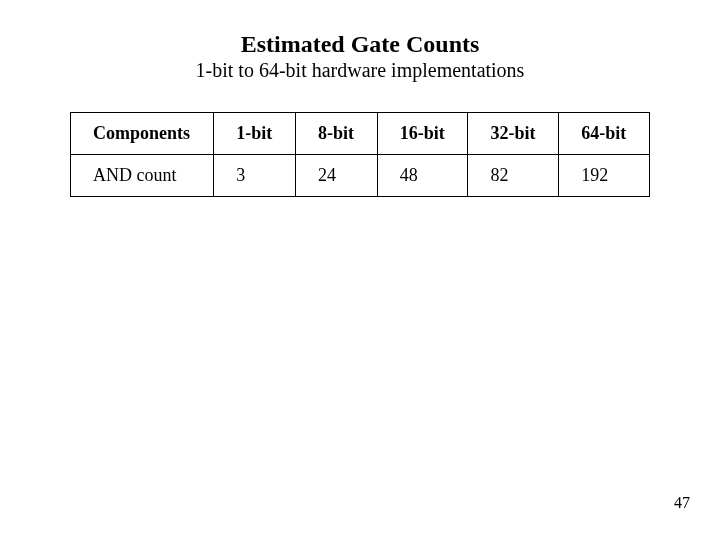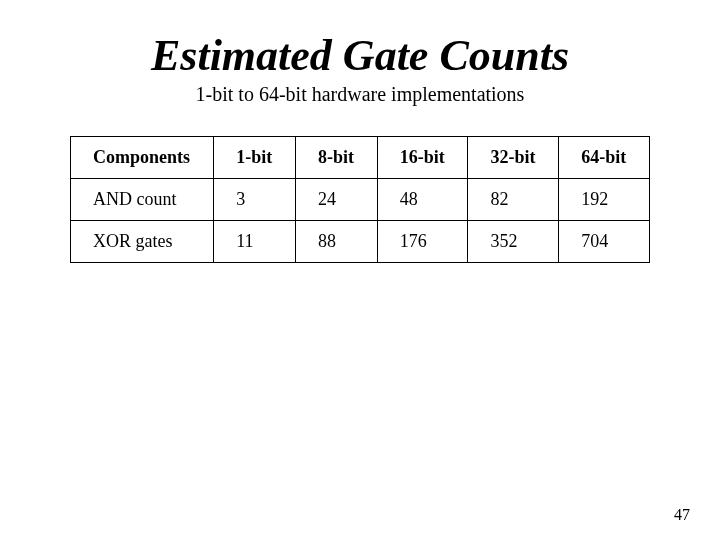--- a/index.html
+++ b/index.html
@@ -14,26 +14,25 @@
       background: #ffffff;
       font-family: 'Times New Roman', Times, serif;
       display: flex;
       flex-direction: column;
       align-items: center;
       justify-content: flex-start;
       padding-top: 30px;
     }
 
     .title {
-      font-size: 44px;
+      font-size: 24px;
       font-weight: bold;
       color: #000;
       text-align: center;
       line-height: 1.2;
-      font-style: italic;
     }
 
     .subtitle {
       font-size: 20px;
       color: #000;
       text-align: right;
       margin-bottom: 30px;
     }
 
     .table-wrapper {
@@ -57,21 +56,21 @@
       font-weight: bold;
       background: #fff;
     }
 
     tbody tr td {
       font-weight: normal;
     }
 
     .page-number {
       position: absolute;
-      bottom: 16px;
+      bottom: 28px;
       right: 30px;
       font-size: 16px;
       color: #000;
     }
   </style>
 </head>
 <body>
 
 <h1 class="title">Estimated Gate Counts</h1>
 <p class="subtitle">1-bit to 64-bit hardware implementations</p>
@@ -90,25 +89,17 @@
     </thead>
     <tbody>
         <tr>
           <td>AND count</td>
           <td>3</td>
           <td>24</td>
           <td>48</td>
           <td>82</td>
           <td>192</td>
         </tr>
-        <tr>
-          <td>XOR gates</td>
-          <td>11</td>
-          <td>88</td>
-          <td>176</td>
-          <td>352</td>
-          <td>704</td>
-        </tr>
       </tbody>
   </table>
 </div>
 
 <span class="page-number">47</span>
 
 </body></html>

